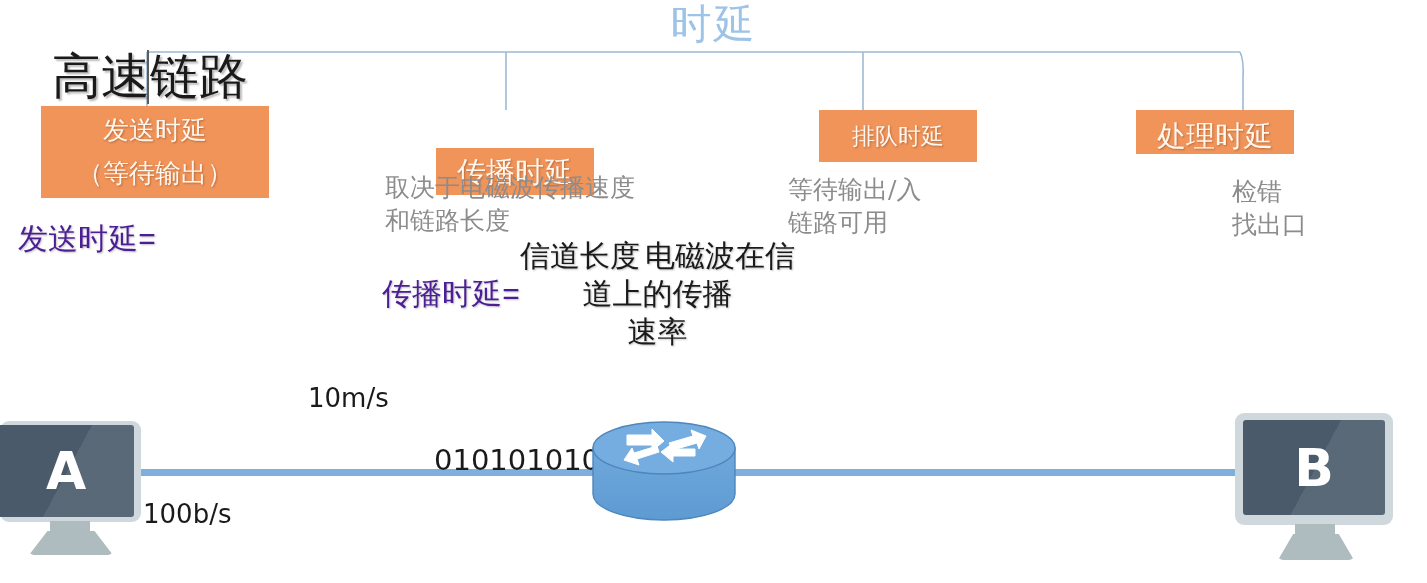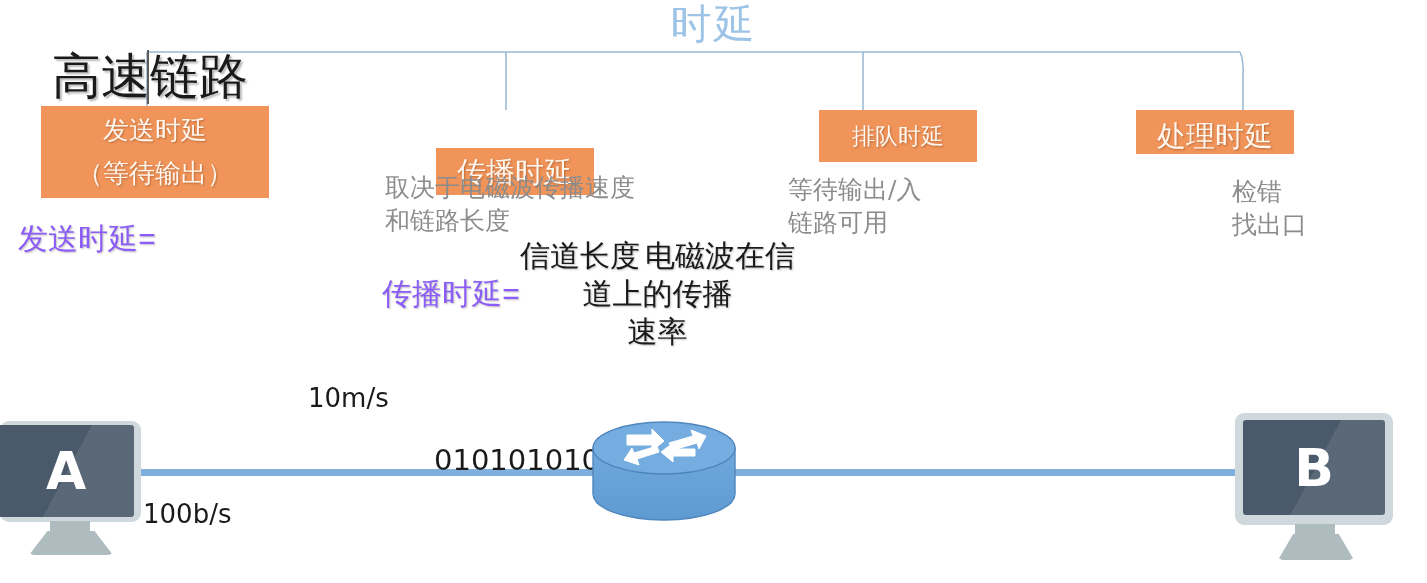--- a/index.html
+++ b/index.html
@@ -46,21 +46,21 @@
     font-size:25px;line-height:33px;color:#8c8c8c;white-space:pre-line;
   }
   #desc-prop{left:385px;top:171px;}
   #desc-queue{left:788px;top:173px;}
   #desc-proc{left:1232px;top:175px;}
 
   
   .formula{display:flex;align-items:center;}
   .fml-lhs{
     font-family:Liberation Mono, monospace;
-    font-size:30px;color:#8b5cf6;white-space:nowrap;
+    font-size:30px;color:#4c1d95;white-space:nowrap;
     text-shadow:1px 1px 2px rgba(0,0,0,.25);
   }
   .frac{display:inline-block;text-align:center;}
   .frac .num,.frac .den{
     font-family:"DejaVu Serif","Liberation Serif",serif;
     font-size:30px;line-height:38px;color:#1a1a1a;white-space:pre-line;
     text-shadow:1px 1px 2px rgba(0,0,0,.25);
   }
   .frac .bar{height:2px;background:#A9C6E2;margin:2px 0 1px 0;}
   #formula-send{left:18px;top:219px;}

